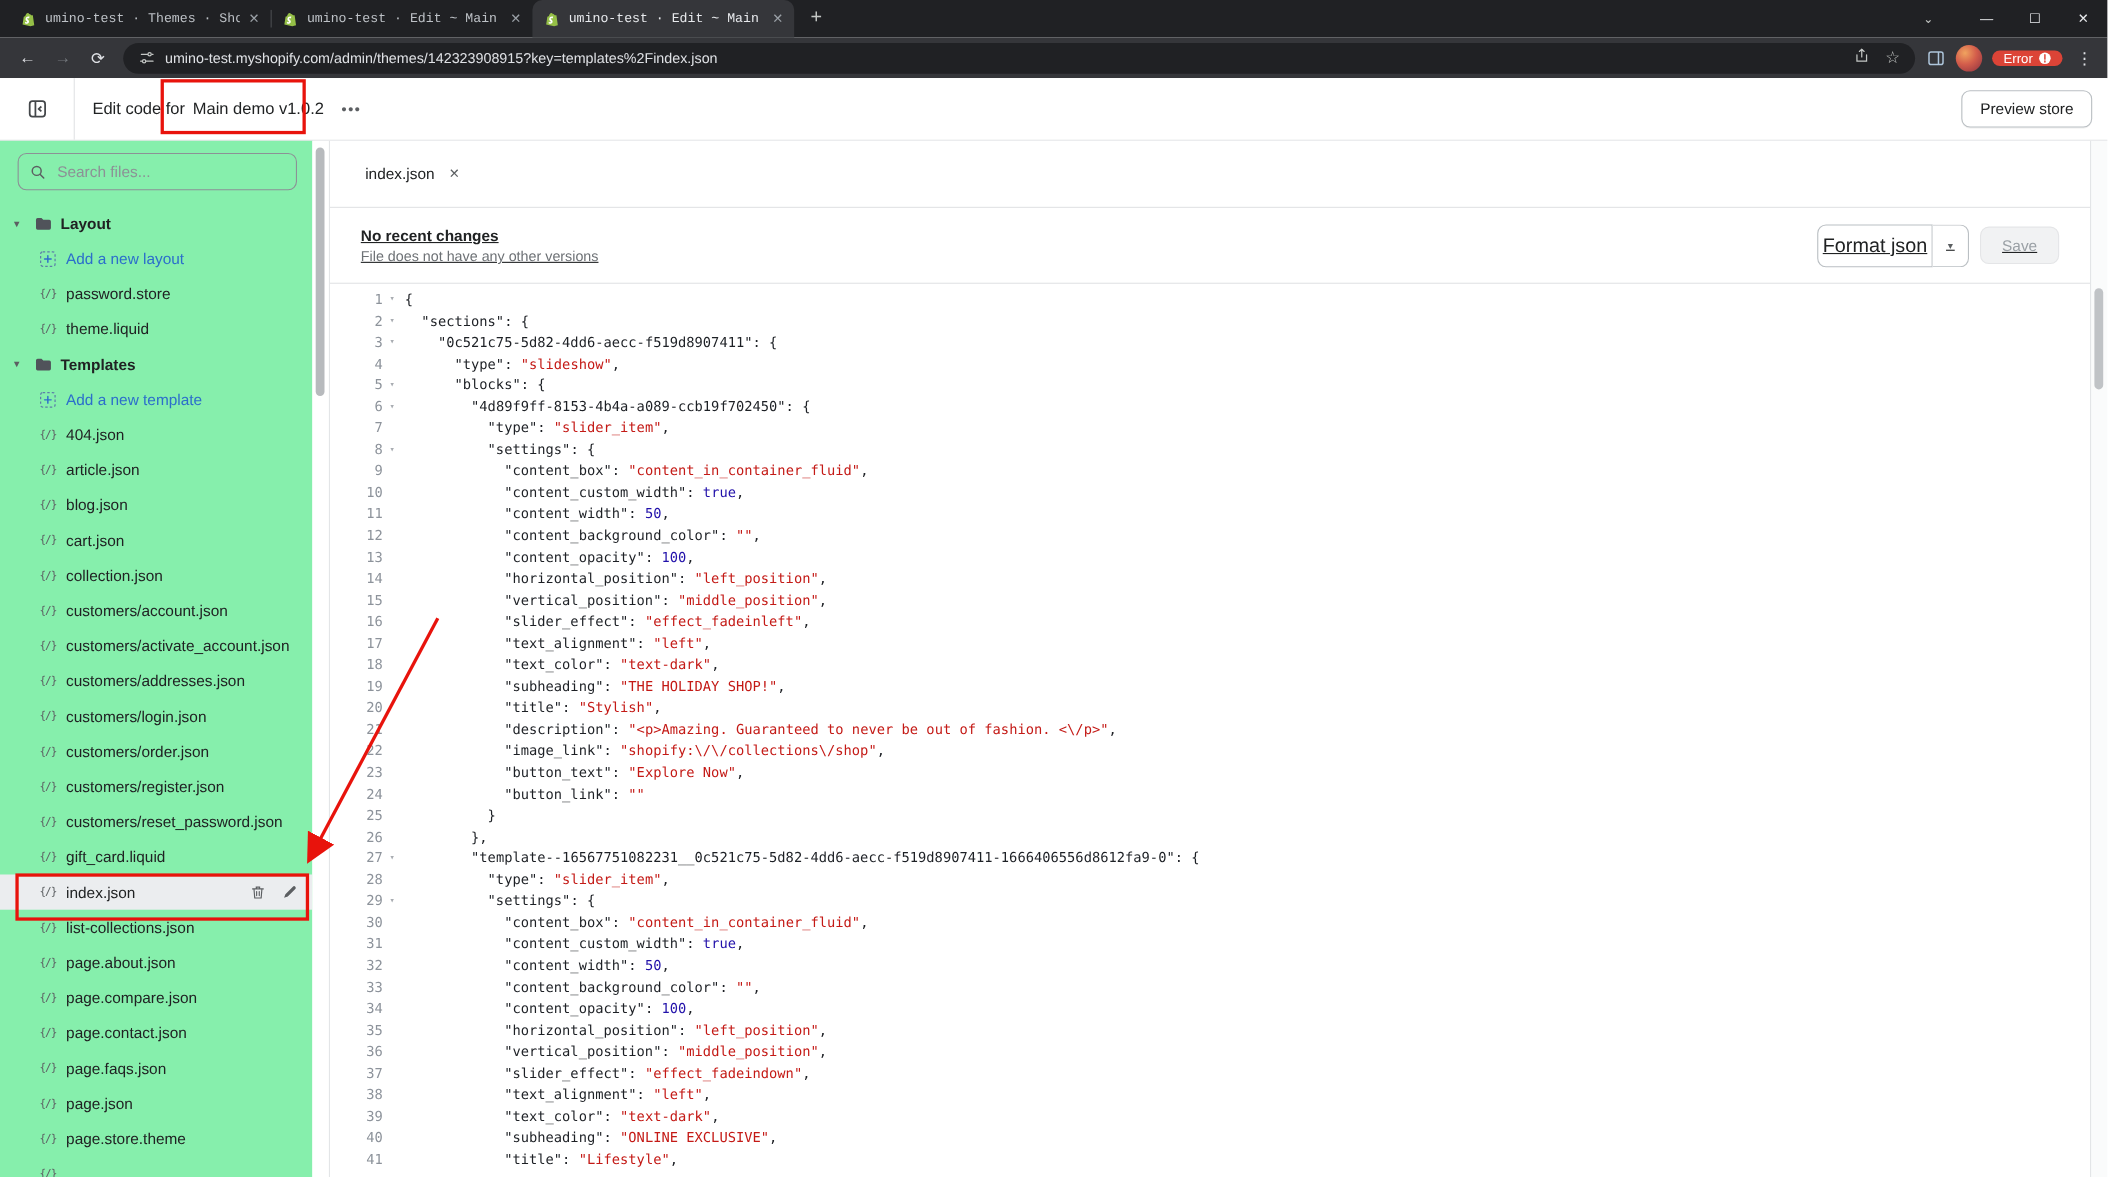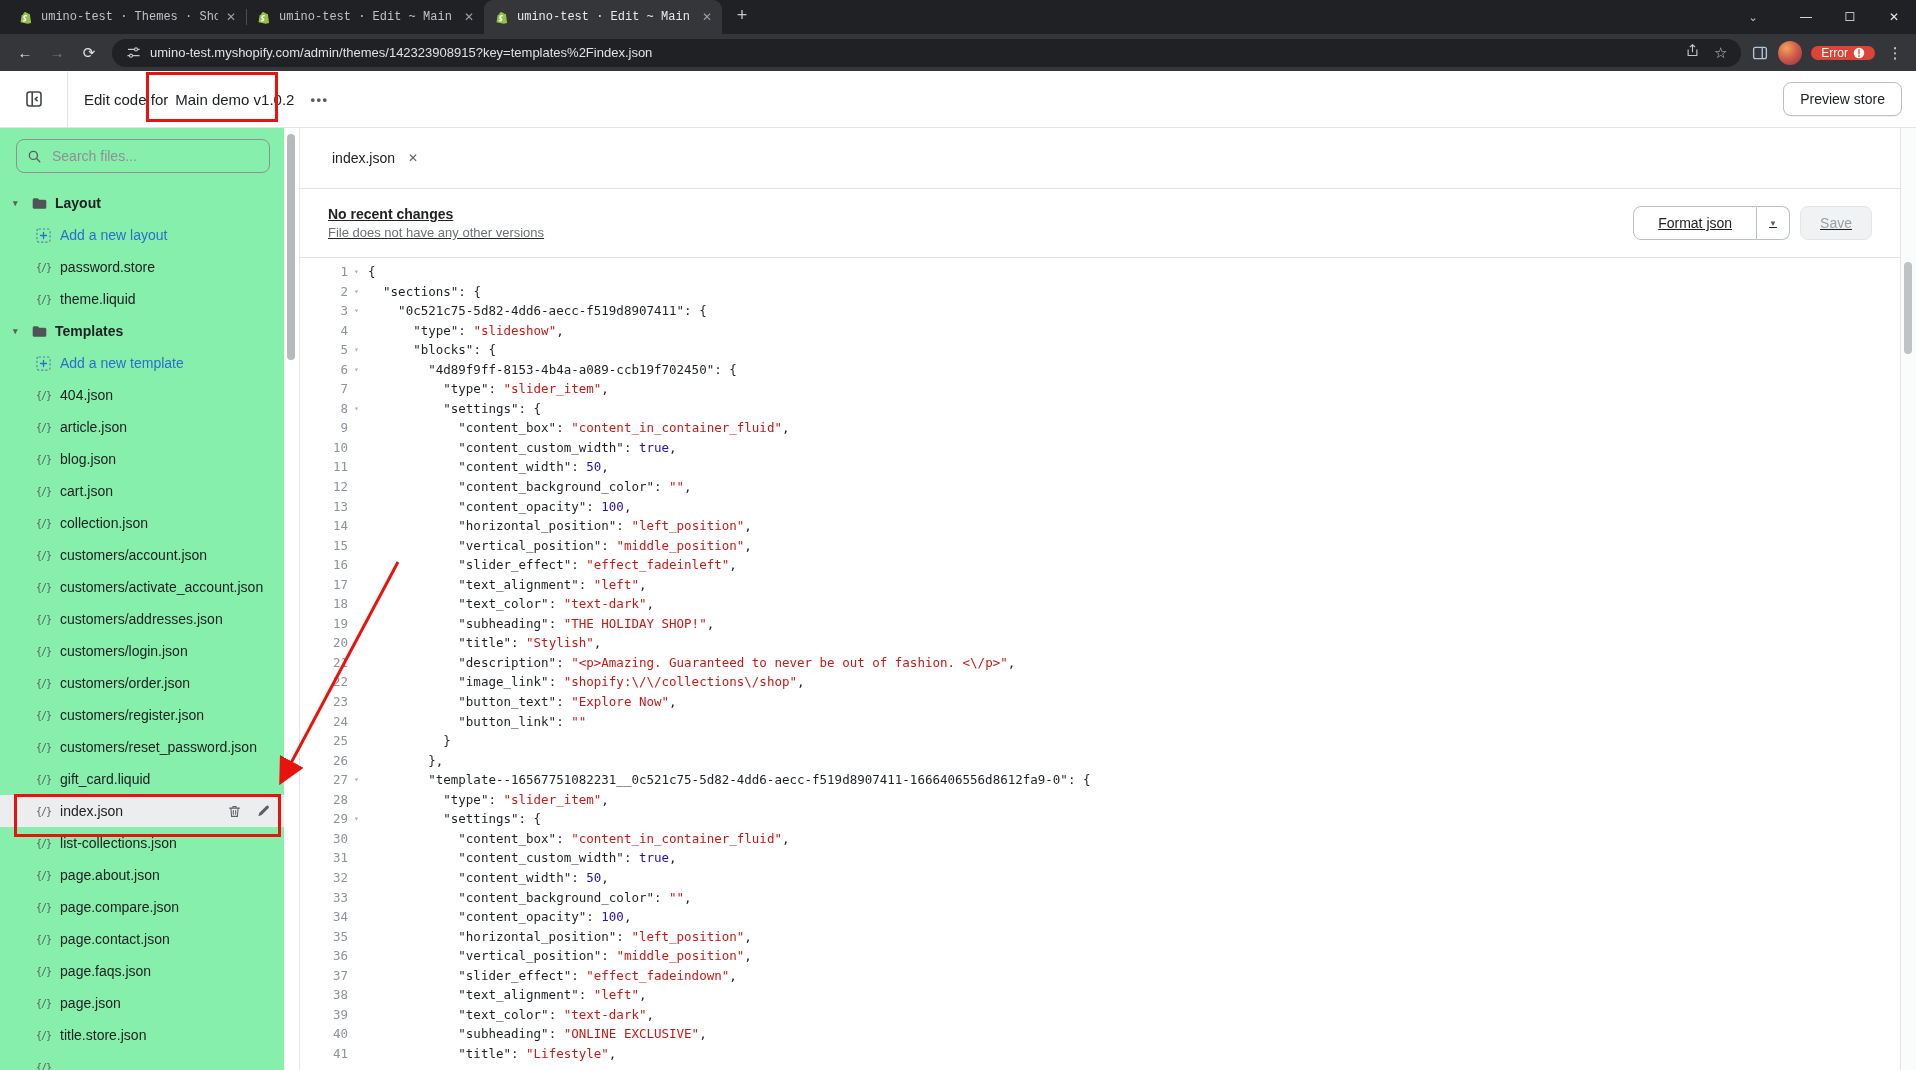--- a/index.html
+++ b/index.html
@@ -68,21 +68,21 @@
   
   .editor{flex:1;min-width:0;display:flex;flex-direction:column;background:#fff;}
   .tabstrip{height:61px;border-bottom:1px solid #e1e3e5;display:flex;align-items:center;padding-left:16px;box-sizing:border-box;}
   .file-tab{display:flex;align-items:center;gap:13px;padding:0 16px;height:42px;font-size:14px;color:#202223;}
   .ft-close{color:#5c5f62;font-size:12px;}
   .infobar{height:69px;border-bottom:1px solid #e1e3e5;display:flex;align-items:center;padding:0 28px;box-sizing:border-box;text-decoration:underline;}
   .status-title{font-size:14px;font-weight:700;color:#202223;}
   .status-sub{font-size:13px;color:#6d7175;margin-top:3px;}
   .infobar-actions{margin-left:auto;display:flex;align-items:center;gap:10px;}
   .format-btn{display:flex;}
-  .format-main{padding:8px 24px;border:1px solid #babfc3;border-radius:8px 0 0 8px;font-size:14px;color:#202223;background:#fff;font-family:inherit;}
+  .format-main{padding:8px 4px;border:1px solid #babfc3;border-radius:8px 0 0 8px;font-size:18px;color:#202223;background:#fff;font-family:inherit;}
   .format-caret{width:32px;border:1px solid #babfc3;border-left:none;border-radius:0 8px 8px 0;display:flex;align-items:center;justify-content:center;color:#5c5f62;font-size:8px;background:#fff;}
   .save-btn{padding:8px 19px;border:1px solid #e4e5e7;border-radius:8px;background:#f1f2f3;color:#9aa0a5;font-size:14px;font-family:inherit;}
 
   .code-area{flex:1;overflow:hidden;padding-top:4px;font-family:"DejaVu Sans Mono","Liberation Mono",monospace;
     font-size:12.5px;line-height:19.55px;}
   .code-line{display:flex;white-space:pre;height:19.55px;}
   .ln{width:48px;flex:none;text-align:right;color:#8d939b;}
   .fold{width:17px;flex:none;text-align:center;color:#a9adb2;font-size:8px;}
   .ct{padding-left:3px;}
   .tok-p{color:#1d2025;}
@@ -350,21 +350,21 @@
         <div class="tree-row file">
           <span class="glyph">{/}</span>
           <span class="t-label">page.faqs.json</span>
         </div>
         <div class="tree-row file">
           <span class="glyph">{/}</span>
           <span class="t-label">page.json</span>
         </div>
         <div class="tree-row file">
           <span class="glyph">{/}</span>
-          <span class="t-label">title.store.json</span>
+          <span class="t-label">page.store.theme</span>
         </div>
         <div class="tree-row file">
           <span class="glyph">{/}</span>
           <span class="t-label"></span>
         </div>
       </div>
   </aside>
   <div class="side-scroll">
       <div class="thumb"></div>
     </div>

